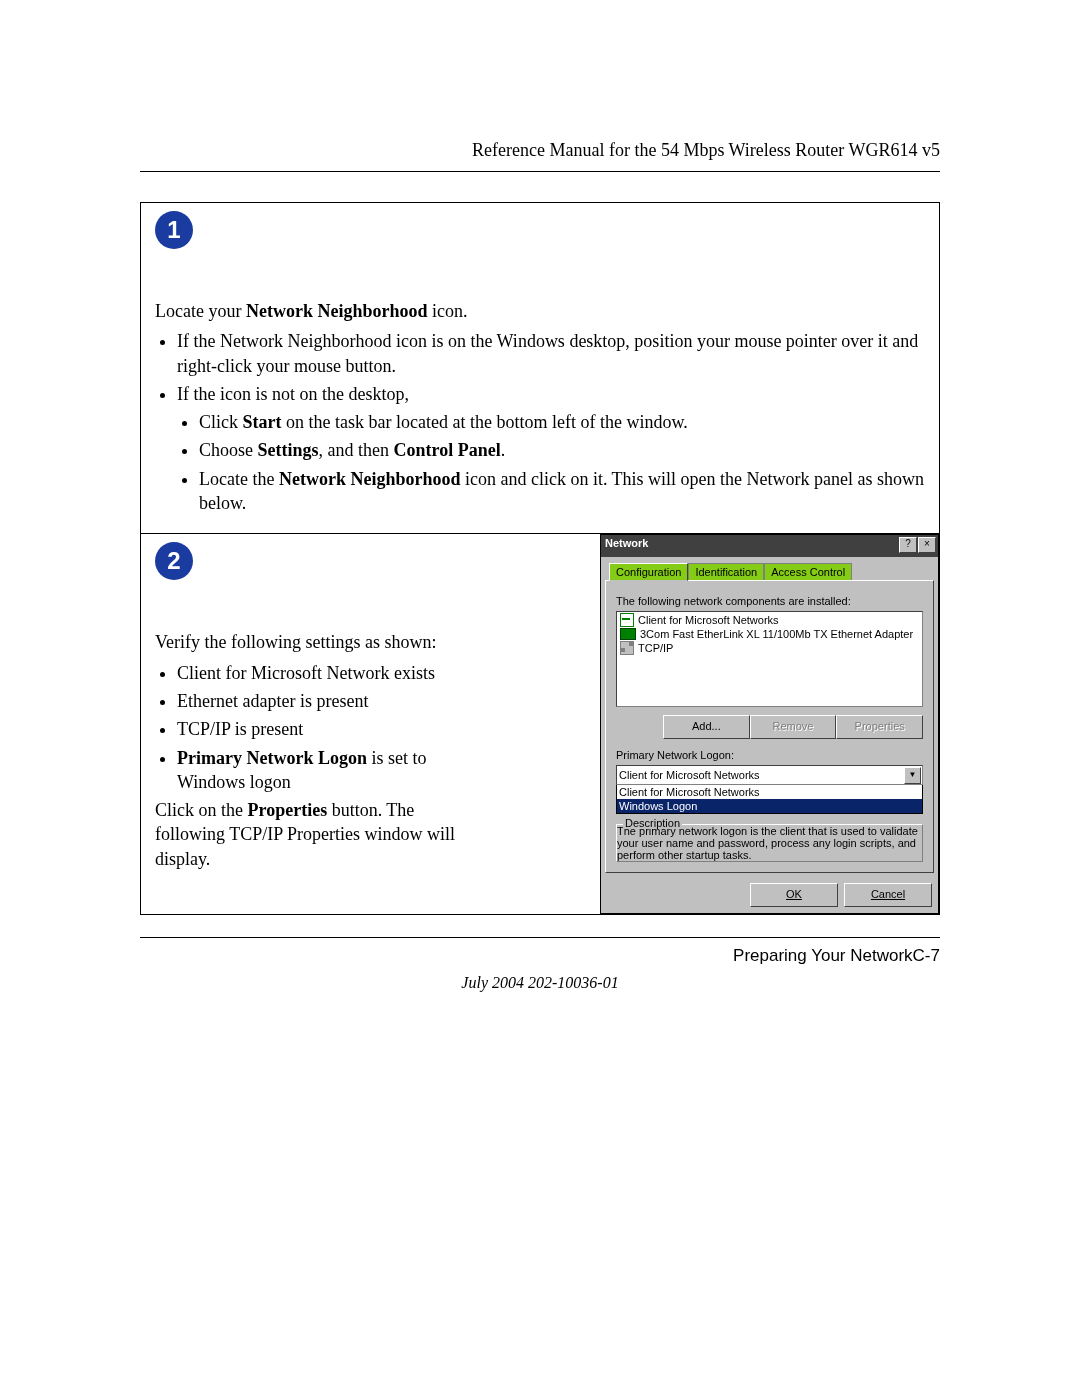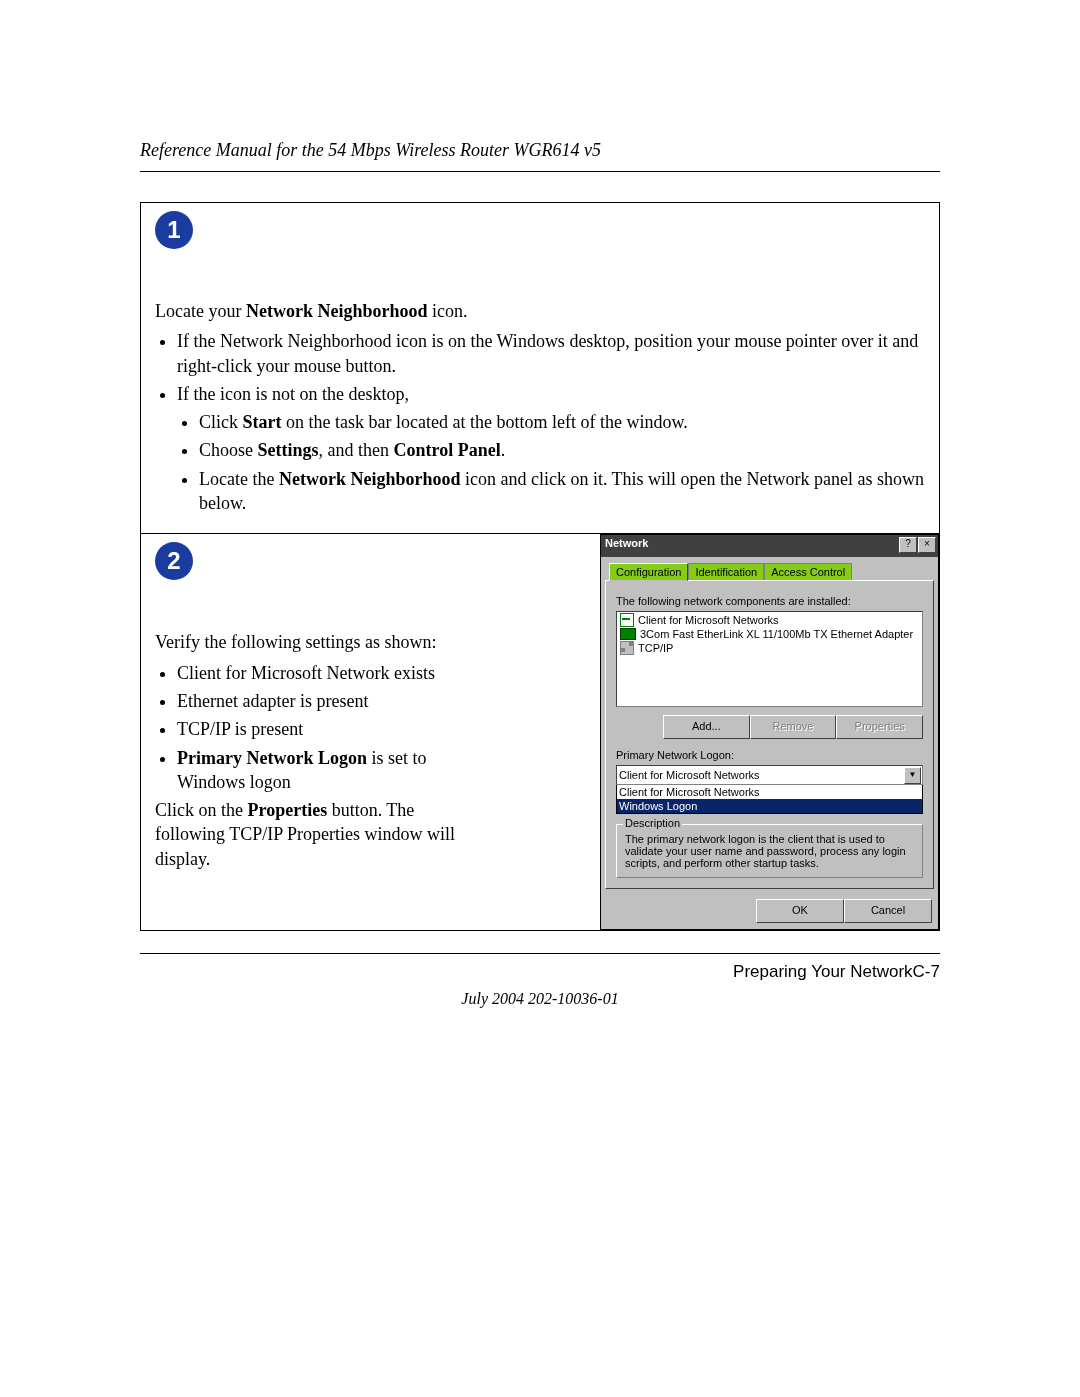--- a/index.html
+++ b/index.html
@@ -10,23 +10,22 @@
   font-size: 18px;
   color: #000;
   width: 1080px;
   height: 1397px;
   position: relative;
 }
 .page {
   padding: 140px 140px 0 140px;
 }
 .header-title {
-  font-style: italic;
   font-size: 18px;
-  text-align: left;
+  text-align: right;
   margin-bottom: 10px;
 }
 .header-rule {
   border-top: 1px solid #000;
   margin-bottom: 30px;
 }
 .content-box {
   border: 1px solid #000;
   display: flex;
   flex-direction: column;
@@ -253,35 +252,37 @@
   line-height: 14px;
 }
 .droplist .opt.sel {
   background: #0a246a;
   color: #fff;
 }
 .groupbox {
   border: 1px solid #808080;
   border-top-color: #fff;
   border-left-color: #fff;
-  padding: 8px;
+  padding: 0;
   margin-top: 10px;
   position: relative;
 }
 .groupbox .legend {
   position: absolute;
   top: -8px;
   left: 6px;
   background: #c0c0c0;
   padding: 0 2px;
 }
 .dialog-footer {
   display: flex;
   justify-content: flex-end;
+  gap: 6px;
   padding: 6px;
+  text-decoration: underline;
 }
 .footer {
   margin-top: 22px;
 }
 .footer-rule {
   border-top: 1px solid #000;
   margin-bottom: 8px;
 }
 .footer-row {
   display: flex;

